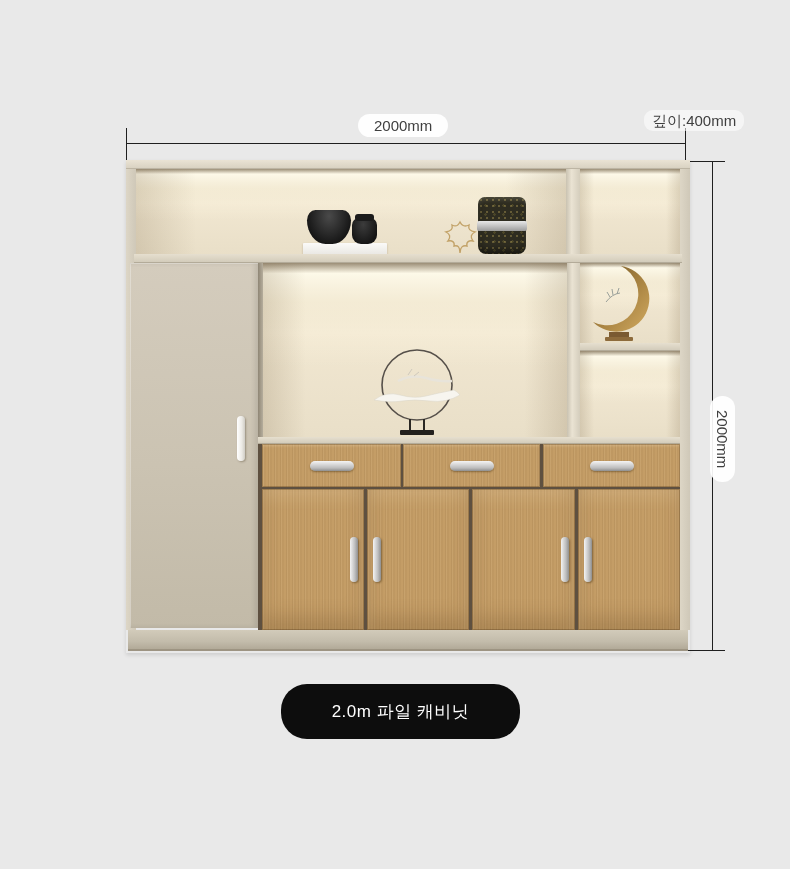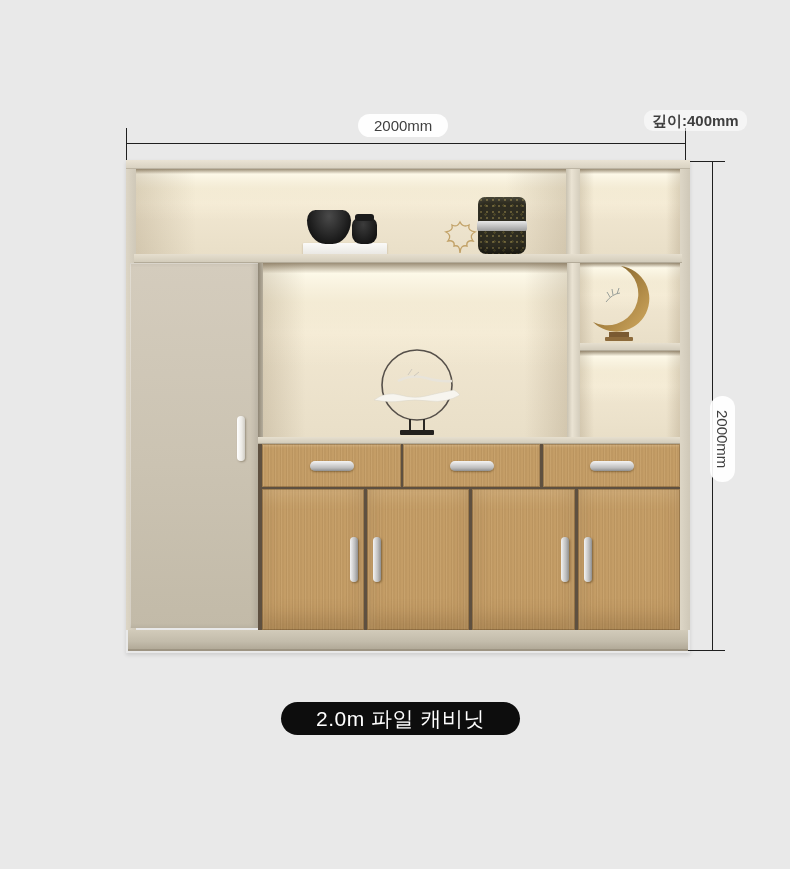--- a/index.html
+++ b/index.html
@@ -5,21 +5,21 @@
   html,body{margin:0;padding:0;background:#e9e9e9;}
   .stage{position:relative;width:790px;height:869px;background:var(--page-bg,#e9e9e9);
          font-family:"Liberation Sans","DejaVu Sans",sans-serif;overflow:hidden;}
   .abs{position:absolute;}
 
   
   .dim-line{background:var(--dimension-line,#1f1f1f);}
   .dim-pill{background:rgba(255,255,255,.92);color:var(--dimension-text,#3f3f3f);
             font-size:15px;line-height:1;border-radius:12px;display:flex;
             align-items:center;justify-content:center;}
-  .dim-pill.soft{background:rgba(255,255,255,.55);border-radius:9px;font-weight:bold;}
+  .dim-pill.soft{background:rgba(255,255,255,.55);border-radius:9px;}
   .dim-pill.vertical{writing-mode:vertical-rl;padding:14px 5px;}
 
   
   .cabinet{left:126px;top:160px;width:564px;height:493px;box-shadow:0 2px 4px rgba(0,0,0,.12);}
   .frame-top{left:0;top:0;width:564px;height:9px;
      background:linear-gradient(180deg,#eae3d4,#d9d2c2);border-bottom:1px solid #bdb5a4;box-sizing:border-box;}
   .frame-side{background:linear-gradient(90deg,#ddd6c6,#cfc8b8);}
   .board{background:linear-gradient(180deg,#e6dfcf,#d3ccbb);border-bottom:1px solid #b3ab99;box-sizing:border-box;}
   .divider{background:linear-gradient(90deg,#c9c2b1,#eae3d3 40%,#d4cdbc);}
 
@@ -67,23 +67,23 @@
        background:#1b1b1b;border-radius:3px;}
   .canister{background-color:#2e2c20;border-radius:7px 7px 8px 8px;
     background-image:radial-gradient(rgba(190,170,90,.38) 1px,transparent 1.5px),
                      radial-gradient(rgba(130,118,55,.35) 1px,transparent 1.5px);
     background-size:6px 6px,9px 9px;background-position:0 0,3px 4px;
     box-shadow:inset 0 3px 4px rgba(255,255,230,.15),inset 0 -4px 6px rgba(0,0,0,.5);}
   .canister-band{position:absolute;left:-1px;right:-1px;top:24px;height:10px;border-radius:2px;
     background:linear-gradient(180deg,#e8e8e8,#9c9c9c);}
 
   
-  .product-pill{left:281px;top:702px;width:239px;height:33px;border-radius:26px;
+  .product-pill{left:281px;top:684px;width:239px;height:55px;border-radius:26px;
      background:var(--label-pill-bg,#0d0d0d);color:var(--label-pill-text,#fff);
-     display:flex;align-items:center;justify-content:center;font-size:21px;letter-spacing:.5px;}
+     display:flex;align-items:center;justify-content:center;font-size:17px;letter-spacing:.5px;}
 </style>
 </head>
 <body>
 
 <div class="stage">
 
   <div class="abs dim-line" style="left:126px;top:143px;width:560px;height:1px;"></div>
   <div class="abs dim-line" style="left:126px;top:128px;width:1px;height:32px;"></div>
   <div class="abs dim-line" style="left:685px;top:128px;width:1px;height:33px;"></div>
   <div class="abs dim-pill" style="left:358px;top:114px;padding:4px 16px;">2000mm</div>

